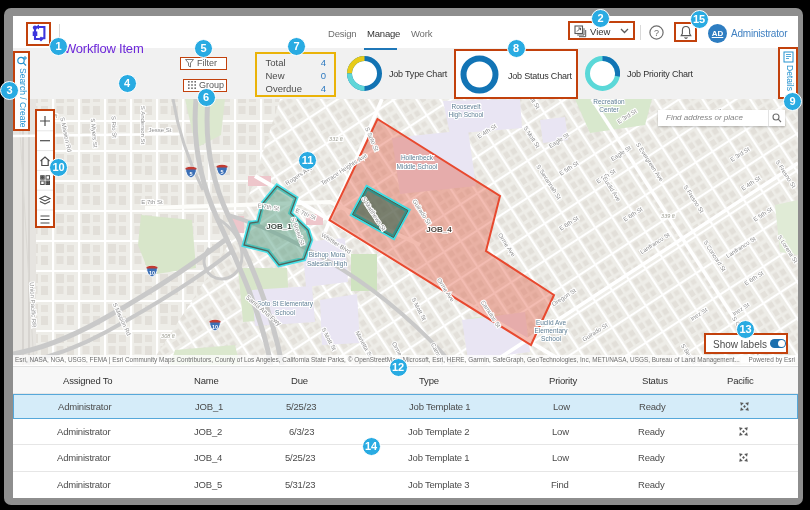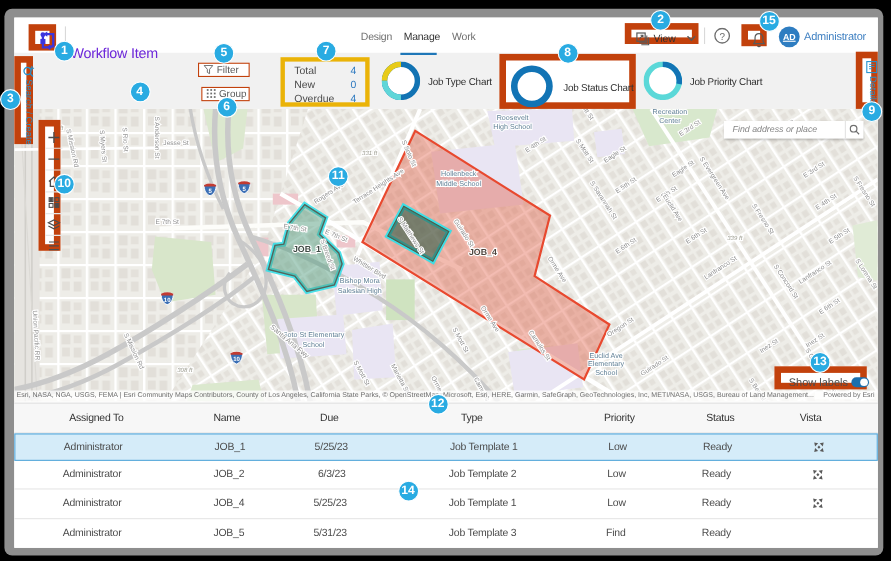--- a/index.html
+++ b/index.html
@@ -4,22 +4,22 @@
 <style>
 html,body{margin:0;padding:0;}
 body{width:810px;height:510px;background:#000;position:relative;overflow:hidden;
   font-family:"Liberation Sans", sans-serif;}
 #frame{position:absolute;left:4px;top:8px;width:799px;height:497px;background:#8e8e8e;border-radius:7px;}
 #app{position:absolute;left:13px;top:16px;width:785px;height:482px;background:#fff;overflow:visible;}
 .abs{position:absolute;}
 
 .co{position:absolute;width:17px;height:17px;border-radius:50%;background:#29abe2;border:1.5px solid #fff;
   color:#fff;font-size:11px;font-weight:bold;text-align:center;line-height:17px;z-index:60;}
-.hl{position:absolute;border:6px solid #c2410c;z-index:40;box-sizing:border-box;background:#fff;}
-.hlt{position:absolute;border:4px solid #eab308;z-index:40;box-sizing:border-box;}
+.hl{position:absolute;border:2px solid #c2410c;z-index:40;box-sizing:border-box;background:#fff;}
+.hlt{position:absolute;border:2px solid #eab308;z-index:40;box-sizing:border-box;}
 </style>
 </head>
 <body>
 
 <div id="frame"></div>
 <div id="app">
 
   <div class="abs" style="left:0;top:0;width:785px;height:32px;background:#fff;"></div>
 
   <div class="abs" style="left:0;top:32px;width:785px;height:51px;background:#f1f1f1;"></div>
@@ -404,21 +404,21 @@
 
   <div class="abs" style="left:0;top:349px;width:785px;height:133px;background:#fff;">
 
     <div class="abs" style="left:0;top:1px;width:785px;height:27.5px;background:#f7f7f7;border-top:1px solid #e0e0e0;border-bottom:1px solid #e6e6e6;box-sizing:border-box;font-size:9.5px;color:#323232;letter-spacing:-0.2px;">
       <span style="position:absolute;left:50px;top:8px;">Assigned To</span>
       <span style="position:absolute;left:181px;top:8px;">Name</span>
       <span style="position:absolute;left:278px;top:8px;">Due</span>
       <span style="position:absolute;left:406px;top:8px;">Type</span>
       <span style="position:absolute;left:536px;top:8px;">Priority</span>
       <span style="position:absolute;left:629px;top:8px;">Status</span>
-      <span style="position:absolute;left:714px;top:8px;">Vista</span>
+      <span style="position:absolute;left:714px;top:8px;">Pacific</span>
     </div>
 
     <div class="abs" style="left:0;top:28.5px;width:785px;height:25.5px;background:#d5ecf9;border:1.5px solid #56a8da;box-sizing:border-box;font-size:9.5px;color:#4c4c4c;letter-spacing:-0.2px;">
       <span style="position:absolute;left:44px;top:6px;">Administrator</span>
       <span style="position:absolute;left:181px;top:6px;">JOB_1</span>
       <span style="position:absolute;left:272px;top:6px;">5/25/23</span>
       <span style="position:absolute;left:395px;top:6px;">Job Template 1</span>
       <span style="position:absolute;left:539px;top:6px;">Low</span>
       <span style="position:absolute;left:625px;top:6px;">Ready</span>
       <svg width="11" height="11" viewBox="0 0 11 11" style="position:absolute;left:725px;top:6px;">

